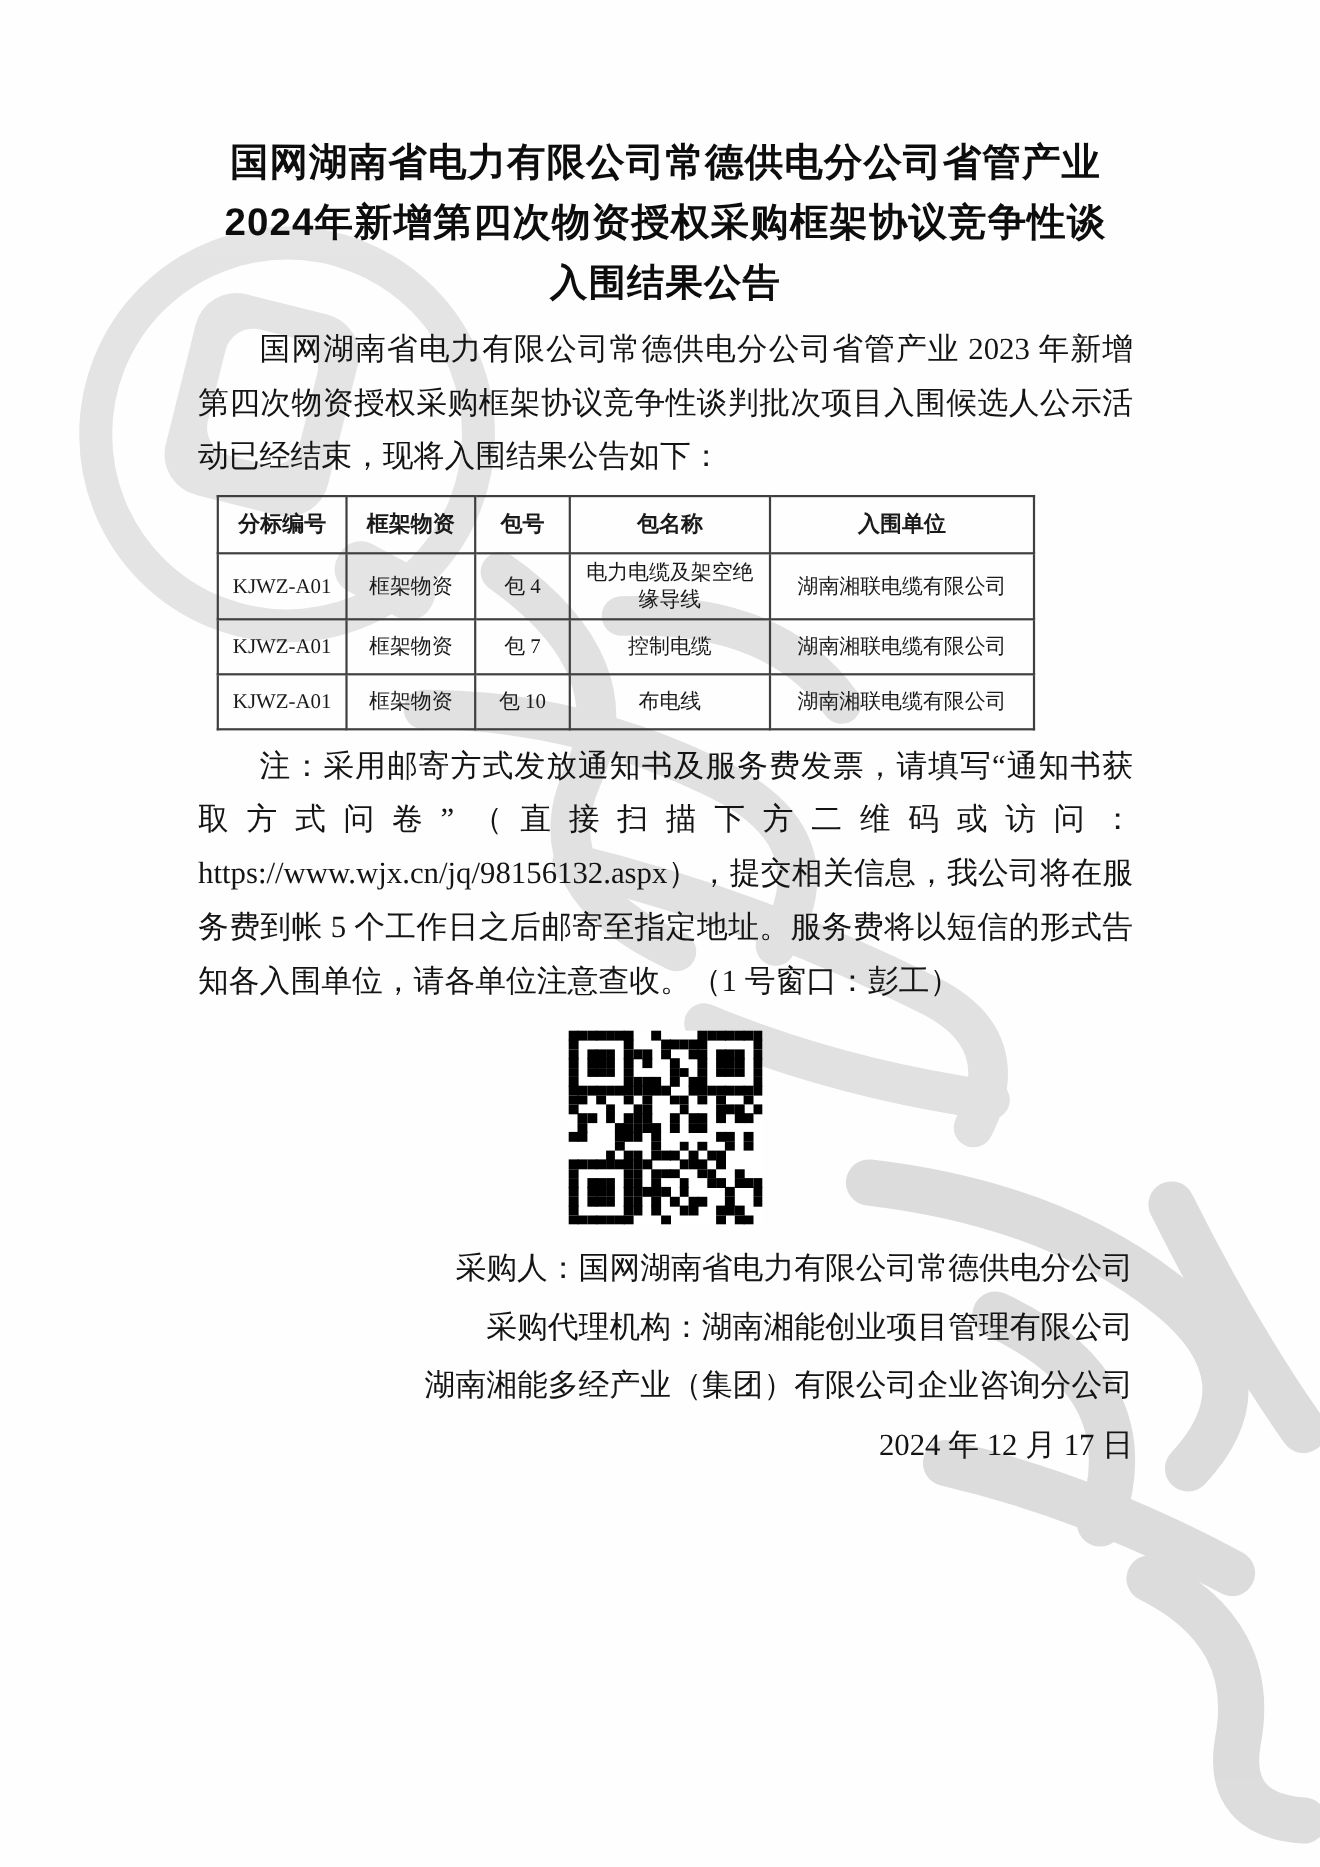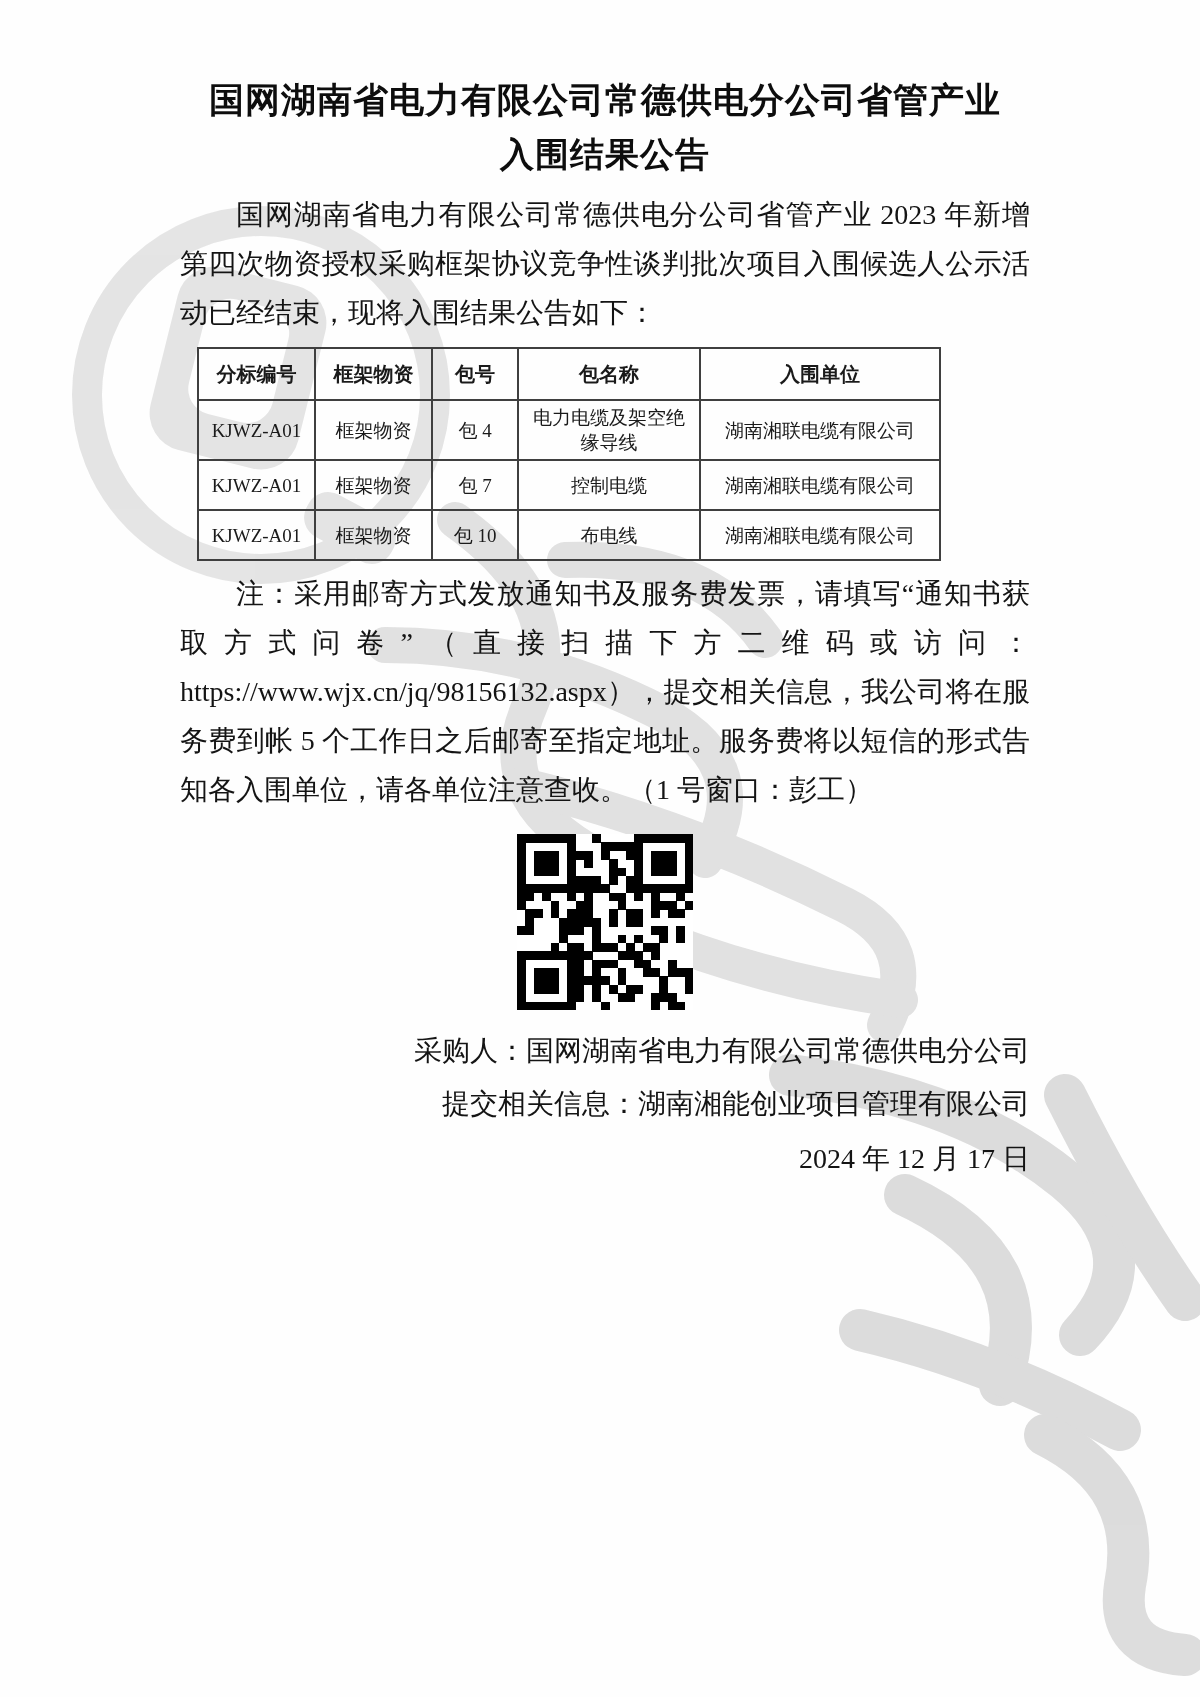--- a/index.html
+++ b/index.html
@@ -29,21 +29,21 @@
   .wm-logo-tail{
     position:absolute;right:22px;bottom:2px;width:96px;height:48px;
     background:#e0e0e0;border-radius:22px;transform:rotate(28deg);
   }
   .wm-strokes{position:absolute;left:0;top:0;pointer-events:none;}
   
   .content{
     position:absolute;left:180px;top:0;width:850px;
   }
   .doc-title{
-    padding-top:72px;
+    padding-top:120px;
     text-align:center;
     font-family:"Liberation Sans","DejaVu Sans",sans-serif;
     font-weight:bold;
     font-size:35px;
     line-height:55px;
     letter-spacing:1px;
     color:#0d0d0d;
   }
   .doc-subtitle{
     text-align:center;
@@ -130,20 +130,21 @@
       <path d="M1065 1095 Q 1125 1215 1185 1300"></path>
       <path d="M860 1330 Q 990 1360 1120 1430"></path>
       <path d="M1045 1435 Q 1145 1485 1125 1585 Q 1115 1650 1185 1655"></path>
     </g>
   </svg>
 
   <div class="content">
 
     <div class="doc-title">
       <div>国网湖南省电力有限公司常德供电分公司省管产业</div>
+      <div>2024年新增第四次物资授权采购框架协议竞争性谈</div>
     </div>
     <div class="doc-subtitle">入围结果公告</div>
 
     <p class="para">国网湖南省电力有限公司常德供电分公司省管产业 2023 年新增第四次物资授权采购框架协议竞争性谈判批次项目入围候选人公示活动已经结束，现将入围结果公告如下：</p>
 
     <table class="results">
       <colgroup>
           <col class="c0">
           <col class="c1">
           <col class="c2">
@@ -417,17 +418,18 @@
           <div style="position: absolute; background: rgb(0, 0, 0); left: 41.9048px; top: 167.619px; width: 8.78095px; height: 8.78095px;"></div>
           <div style="position: absolute; background: rgb(0, 0, 0); left: 50.2857px; top: 167.619px; width: 8.78095px; height: 8.78095px;"></div>
           <div style="position: absolute; background: rgb(0, 0, 0); left: 83.8095px; top: 167.619px; width: 8.78095px; height: 8.78095px;"></div>
           <div style="position: absolute; background: rgb(0, 0, 0); left: 134.095px; top: 167.619px; width: 8.78095px; height: 8.78095px;"></div>
           <div style="position: absolute; background: rgb(0, 0, 0); left: 150.857px; top: 167.619px; width: 8.78095px; height: 8.78095px;"></div>
           <div style="position: absolute; background: rgb(0, 0, 0); left: 159.238px; top: 167.619px; width: 8.78095px; height: 8.78095px;"></div>
         </div>
     </div>
 
     <div class="sig sig-block">采购人：国网湖南省电力有限公司常德供电分公司</div>
-    <div class="sig">提交相关信息：湖南湘能创业项目管理有限公司</div>
+    <div class="sig">采购代理机构：湖南湘能创业项目管理有限公司</div>
+    <div class="sig">湖南湘能多经产业（集团）有限公司企业咨询分公司</div>
     <div class="sig sig-date">2024 年 12 月 17 日</div>
 
   </div>
 </div>
 
 </body></html>

